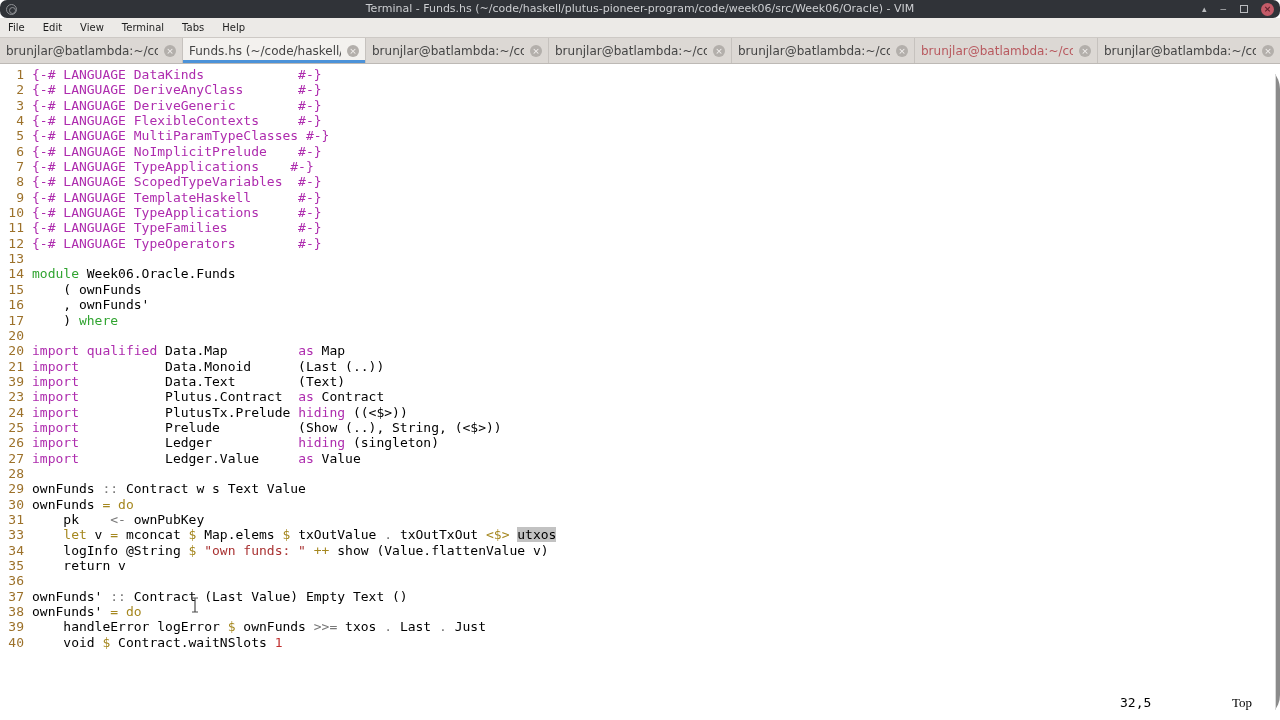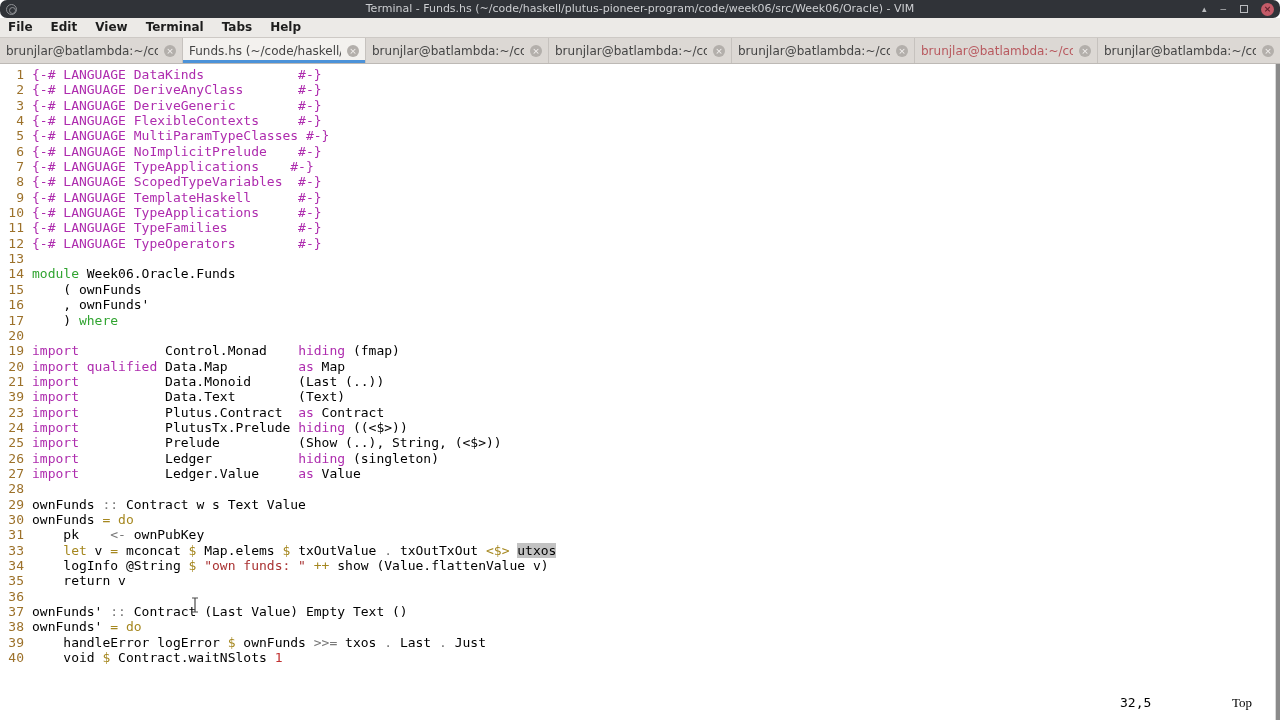--- a/index.html
+++ b/index.html
@@ -19,40 +19,40 @@
   .win-btns { position:absolute; right:6px; top:0; height:18px; display:flex;
               align-items:center; gap:13px; z-index:2; }
   .wb { color:#b9bbbe; font-size:9px; line-height:9px; cursor:default; }
   .wb-max { width:8px; height:8px; border:1px solid #b9bbbe; }
   .wb-close { width:13px; height:13px; border-radius:50%; background:#c45b68;
               color:#5e1f2a; font-size:9px; line-height:13px; text-align:center;
               font-weight:bold; }
 
   
   .menubar { height:20px; background:#eceae7; border-bottom:1px solid #cdc9c5;
-             display:flex; align-items:center; flex:none; font-size:12px; color:#1d1d1d;font-weight:bold; }
+             display:flex; align-items:center; flex:none; font-size:10px; color:#1d1d1d; }
   .menu-item { padding:0 9px; line-height:19px; }
   .menu-item:first-child { padding-left:8px; }
 
   
   .tabbar { height:26px; background:#d6d2ce; display:flex; flex:none;
             border-bottom:1px solid #bdb9b5; }
   .tab { flex:1 1 0; min-width:0; display:flex; align-items:center; justify-content:center;
          gap:6px; background:#dcd8d4; border-right:1px solid #c6c2be;
          font-size:12px; color:#454545; position:relative; padding:0 6px; }
   .tab:last-child { border-right:none; }
   .tab .label { white-space:nowrap; overflow:hidden; }
   .tab.active { background:#f3f1ee; box-shadow:inset 0 -3px 0 #4c92d8; }
   .tab.alert .label { color:#b8595f; }
   .tclose { flex:none; width:12px; height:12px; border-radius:50%; background:#b3afab;
             color:#f4f2f0; font-size:9px; line-height:12px; text-align:center; }
 
   
   .terminal { flex:1 1 auto; position:relative; background:#ffffff; overflow:hidden;
-              font-family:"DejaVu Sans Mono", monospace; font-size:13px; line-height:15.35px; }
+              font-family:"DejaVu Sans Mono", monospace; font-size:13px; line-height:15.35px;border-radius:25px; }
   .code { position:absolute; top:3px; left:0; right:6px; }
   .row { white-space:pre; height:15.35px; }
   .ln { display:inline-block; width:24px; text-align:right; color:#9c712a; }
   .lt { margin-left:8px; }
   .t-pre { color:#ae2cae; }
   .t-kw  { color:#ae2cae; }
   .t-mod { color:#31a431; }
   .t-op  { color:#a5871f; }
   .t-gop { color:#787878; }
   .t-str { color:#a93232; }
@@ -140,21 +140,20 @@
         <div class="row"><span class="ln">9</span><span class="lt"><span class="t-pre">{-# LANGUAGE TemplateHaskell      #-}</span></span></div>
         <div class="row"><span class="ln">10</span><span class="lt"><span class="t-pre">{-# LANGUAGE TypeApplications     #-}</span></span></div>
         <div class="row"><span class="ln">11</span><span class="lt"><span class="t-pre">{-# LANGUAGE TypeFamilies         #-}</span></span></div>
         <div class="row"><span class="ln">12</span><span class="lt"><span class="t-pre">{-# LANGUAGE TypeOperators        #-}</span></span></div>
         <div class="row"><span class="ln">13</span><span class="lt"></span></div>
         <div class="row"><span class="ln">14</span><span class="lt"><span class="t-mod">module</span><span class="t-txt"> Week06.Oracle.Funds</span></span></div>
         <div class="row"><span class="ln">15</span><span class="lt"><span class="t-txt">    ( ownFunds</span></span></div>
         <div class="row"><span class="ln">16</span><span class="lt"><span class="t-txt">    , ownFunds'</span></span></div>
         <div class="row"><span class="ln">17</span><span class="lt"><span class="t-txt">    ) </span><span class="t-mod">where</span></span></div>
         <div class="row"><span class="ln">20</span><span class="lt"></span></div>
-        <div class="row"><span class="ln">19</span><span class="lt"><span class="t-kw">import</span><span class="t-txt">           Control.Monad    </span><span class="t-kw">hiding</span><span class="t-txt"> (fmap)</span></span></div>
         <div class="row"><span class="ln">20</span><span class="lt"><span class="t-kw">import</span><span class="t-txt"> </span><span class="t-kw">qualified</span><span class="t-txt"> Data.Map         </span><span class="t-kw">as</span><span class="t-txt"> Map</span></span></div>
         <div class="row"><span class="ln">21</span><span class="lt"><span class="t-kw">import</span><span class="t-txt">           Data.Monoid      (Last (..))</span></span></div>
         <div class="row"><span class="ln">39</span><span class="lt"><span class="t-kw">import</span><span class="t-txt">           Data.Text        (Text)</span></span></div>
         <div class="row"><span class="ln">23</span><span class="lt"><span class="t-kw">import</span><span class="t-txt">           Plutus.Contract  </span><span class="t-kw">as</span><span class="t-txt"> Contract</span></span></div>
         <div class="row"><span class="ln">24</span><span class="lt"><span class="t-kw">import</span><span class="t-txt">           PlutusTx.Prelude </span><span class="t-kw">hiding</span><span class="t-txt"> ((&lt;$&gt;))</span></span></div>
         <div class="row"><span class="ln">25</span><span class="lt"><span class="t-kw">import</span><span class="t-txt">           Prelude          (Show (..), String, (&lt;$&gt;))</span></span></div>
         <div class="row"><span class="ln">26</span><span class="lt"><span class="t-kw">import</span><span class="t-txt">           Ledger           </span><span class="t-kw">hiding</span><span class="t-txt"> (singleton)</span></span></div>
         <div class="row"><span class="ln">27</span><span class="lt"><span class="t-kw">import</span><span class="t-txt">           Ledger.Value     </span><span class="t-kw">as</span><span class="t-txt"> Value</span></span></div>
         <div class="row"><span class="ln">28</span><span class="lt"></span></div>
         <div class="row"><span class="ln">29</span><span class="lt"><span class="t-txt">ownFunds </span><span class="t-gop">::</span><span class="t-txt"> Contract w s Text Value</span></span></div>

